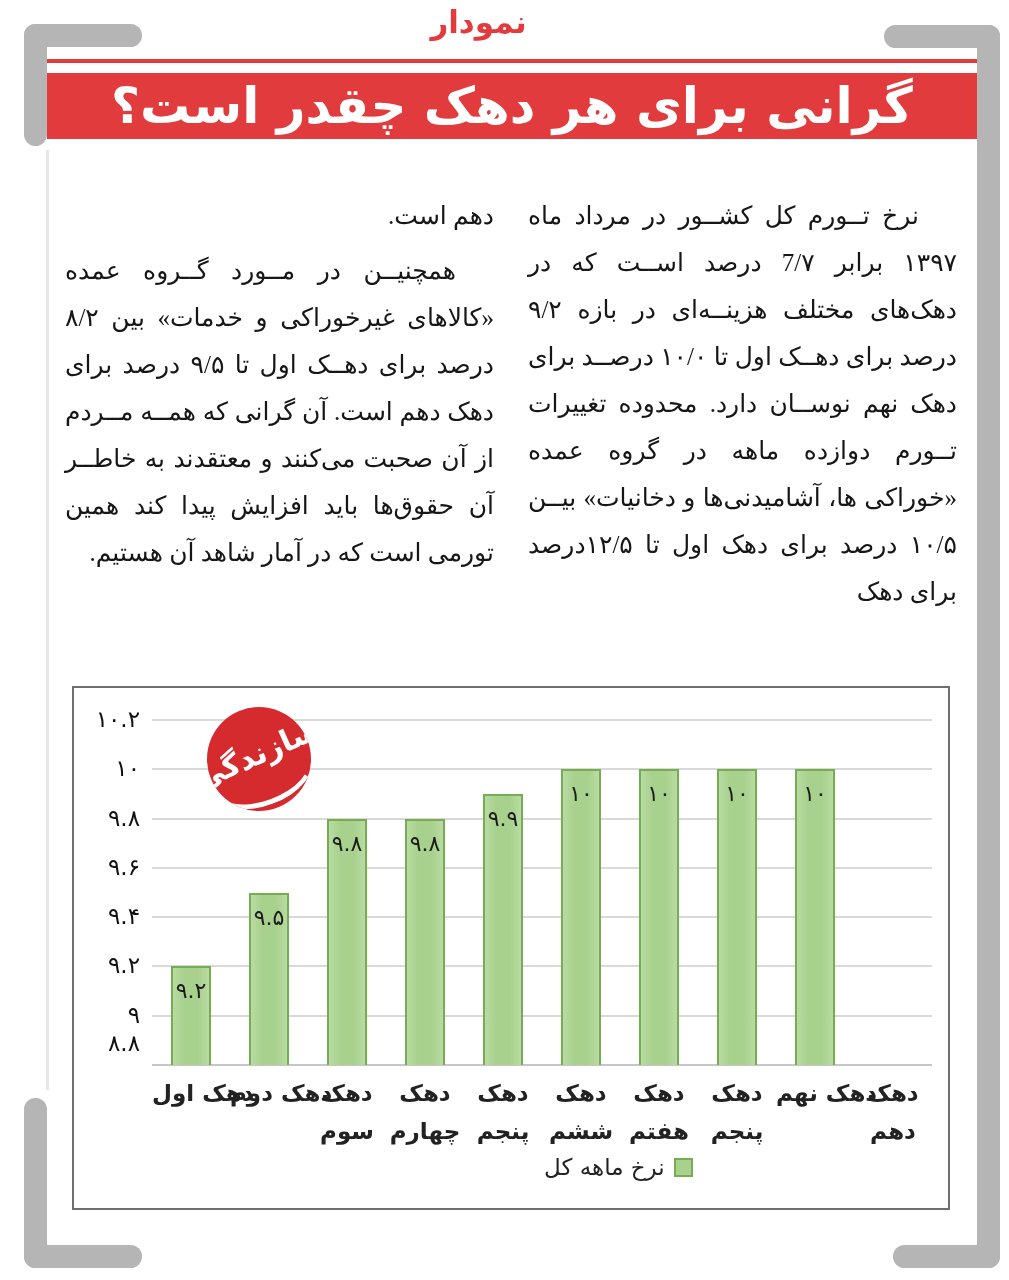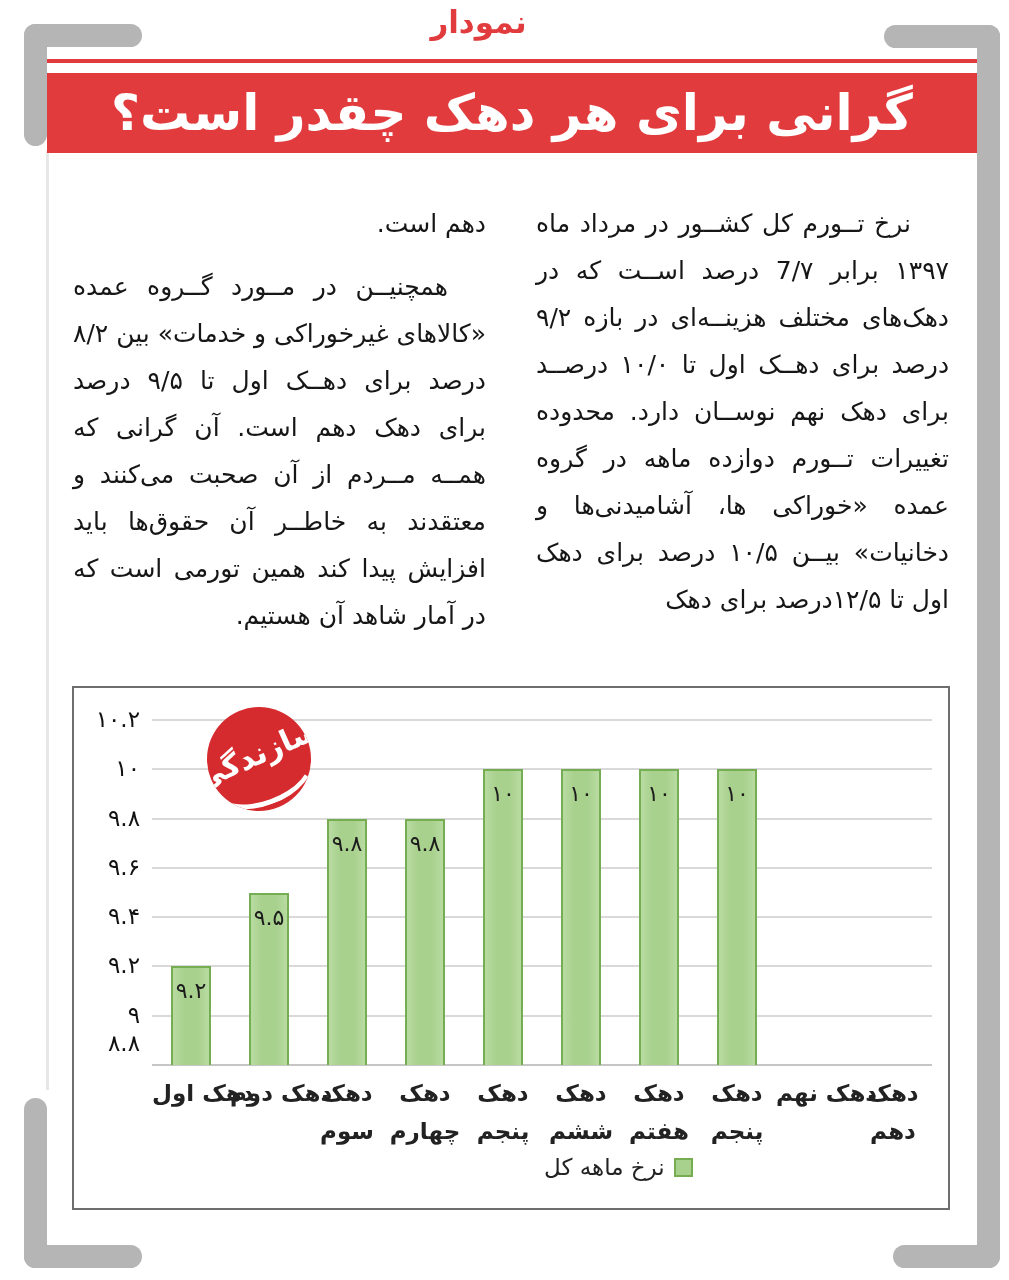--- a/index.html
+++ b/index.html
@@ -11,31 +11,31 @@
   .frame-piece{position:absolute;background:var(--frame-gray);border-radius:12px;}
   .left-thin{position:absolute;left:46px;top:150px;width:3px;height:940px;background:#e7e7e7;}
   
   .kicker{
     position:absolute;top:4px;left:0;right:0;text-align:center;
     transform:translateX(-26px);
     font-size:31px;font-weight:bold;color:var(--red);
   }
   .red-rule{position:absolute;left:47px;top:59px;width:930px;height:4px;background:var(--red);}
   .banner{
-    position:absolute;left:47px;top:73px;width:930px;height:80px;background:var(--red);
+    position:absolute;left:47px;top:73px;width:930px;height:66px;background:var(--red);
     display:flex;align-items:center;justify-content:center;
   }
   .banner-text{color:#fff;font-size:50px;font-weight:bold;letter-spacing:0;}
   
   .cols{
     position:absolute;top:184px;left:57px;width:908px;
     display:flex;direction:rtl;gap:18px;color:var(--ink);
   }
   .col{width:445px;font-size:25px;line-height:47px;text-align:justify;}
-  .col p{margin:16px;}
+  .col p{margin:8px;font-family:Liberation Serif, serif;}
   .col p.indent{text-indent:38px;}
   
   .chart-frame{
     position:absolute;left:72px;top:686px;width:878px;height:524px;
     border:2px solid var(--chart-border);box-sizing:border-box;background:#fff;
   }
   .yticks{position:absolute;left:8px;top:0;width:62px;height:420px;}
   .ytick{position:absolute;right:4px;font-size:23px;color:#111;direction:ltr;white-space:nowrap;}
   .plot{position:absolute;left:78px;top:32px;width:780px;height:345px;}
   .gridline{position:absolute;left:0;width:100%;height:2px;background:var(--grid);}
@@ -129,20 +129,24 @@
         </div>
         <div class="slot">
           <div class="bar" style="height: 246.429px;"></div>
           <div class="bar-value" style="top: 110.571px;">۹.۸</div>
         </div>
         <div class="slot">
           <div class="bar" style="height: 246.429px;"></div>
           <div class="bar-value" style="top: 110.571px;">۹.۸</div>
         </div>
         <div class="slot">
+          <div class="bar" style="height: 271.071px;"></div>
+          <div class="bar-value" style="top: 85.9286px;">۹.۹</div>
+        </div>
+        <div class="slot">
           <div class="bar" style="height: 295.714px;"></div>
           <div class="bar-value" style="top: 61.2857px;">۱۰</div>
         </div>
         <div class="slot">
           <div class="bar" style="height: 295.714px;"></div>
           <div class="bar-value" style="top: 61.2857px;">۱۰</div>
         </div>
         <div class="slot">
           <div class="bar" style="height: 295.714px;"></div>
           <div class="bar-value" style="top: 61.2857px;">۱۰</div>

